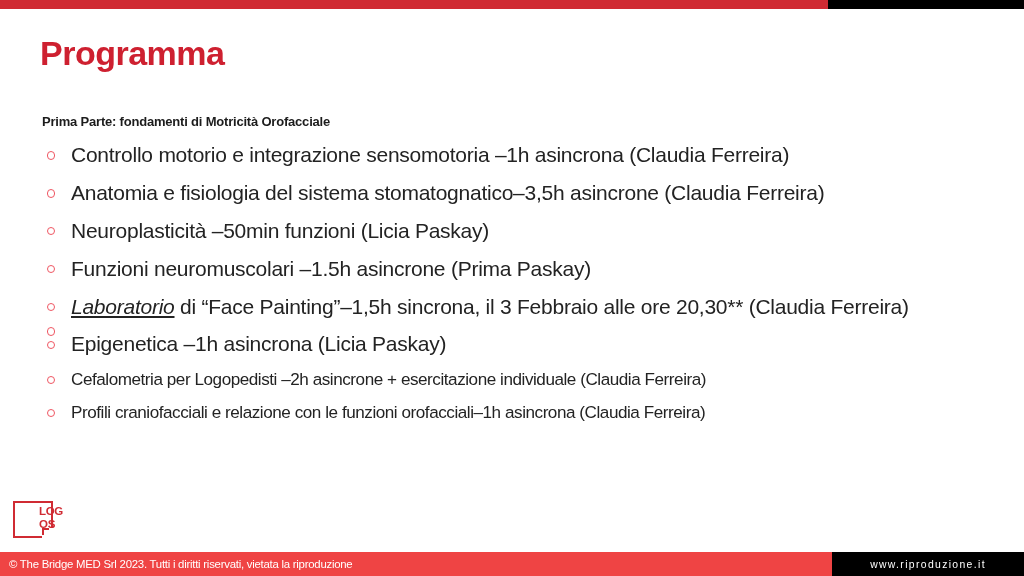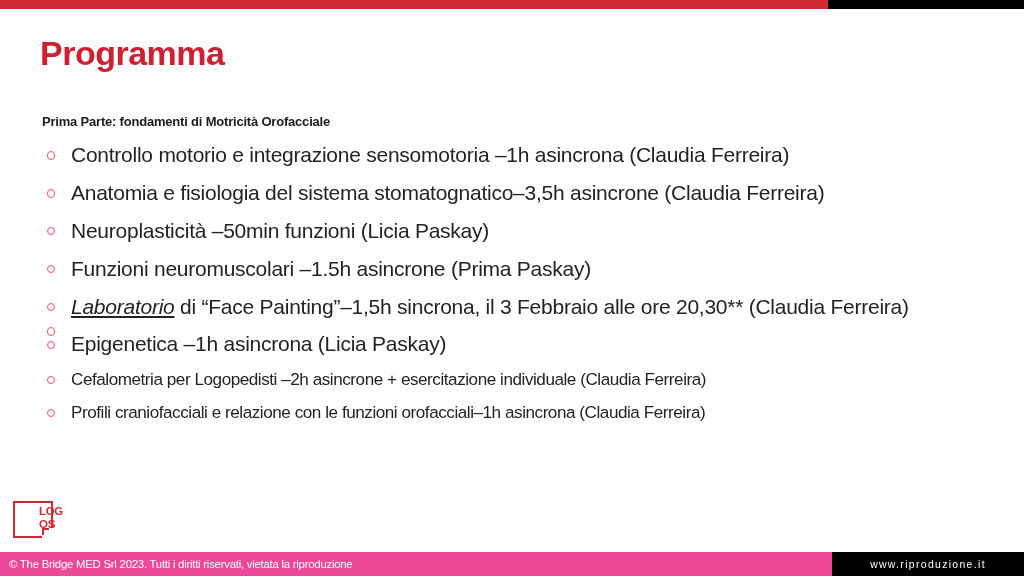--- a/index.html
+++ b/index.html
@@ -155,21 +155,21 @@
     position: absolute;
     left: 0;
     bottom: 0;
     width: 1024px;
     height: 24px;
     display: flex;
   }
   #footer .foot-red {
     width: 832px;
     height: 100%;
-    background: #ec4899;
+    background: #ef4444;
     display: flex;
     align-items: center;
   }
   #footer .foot-black {
     flex: 1;
     height: 100%;
     background: #000000;
     display: flex;
     align-items: center;
     justify-content: center;

